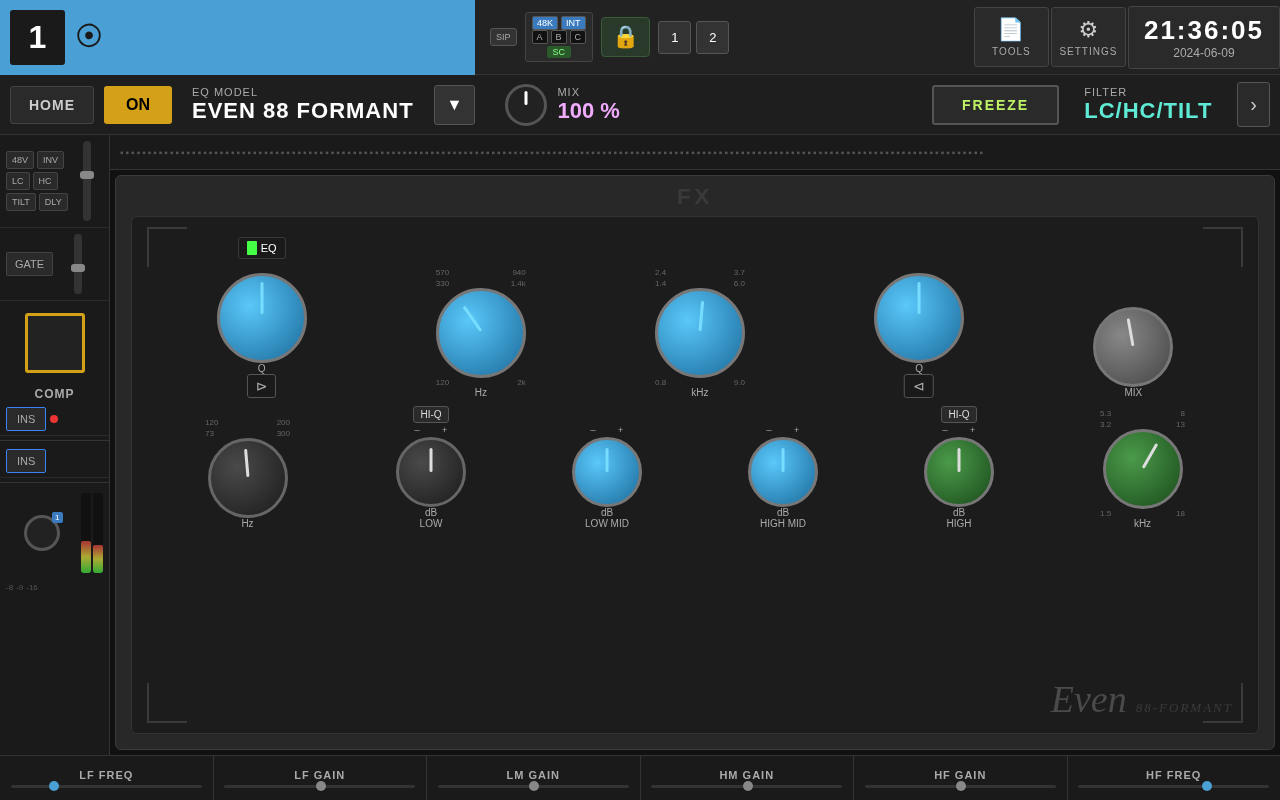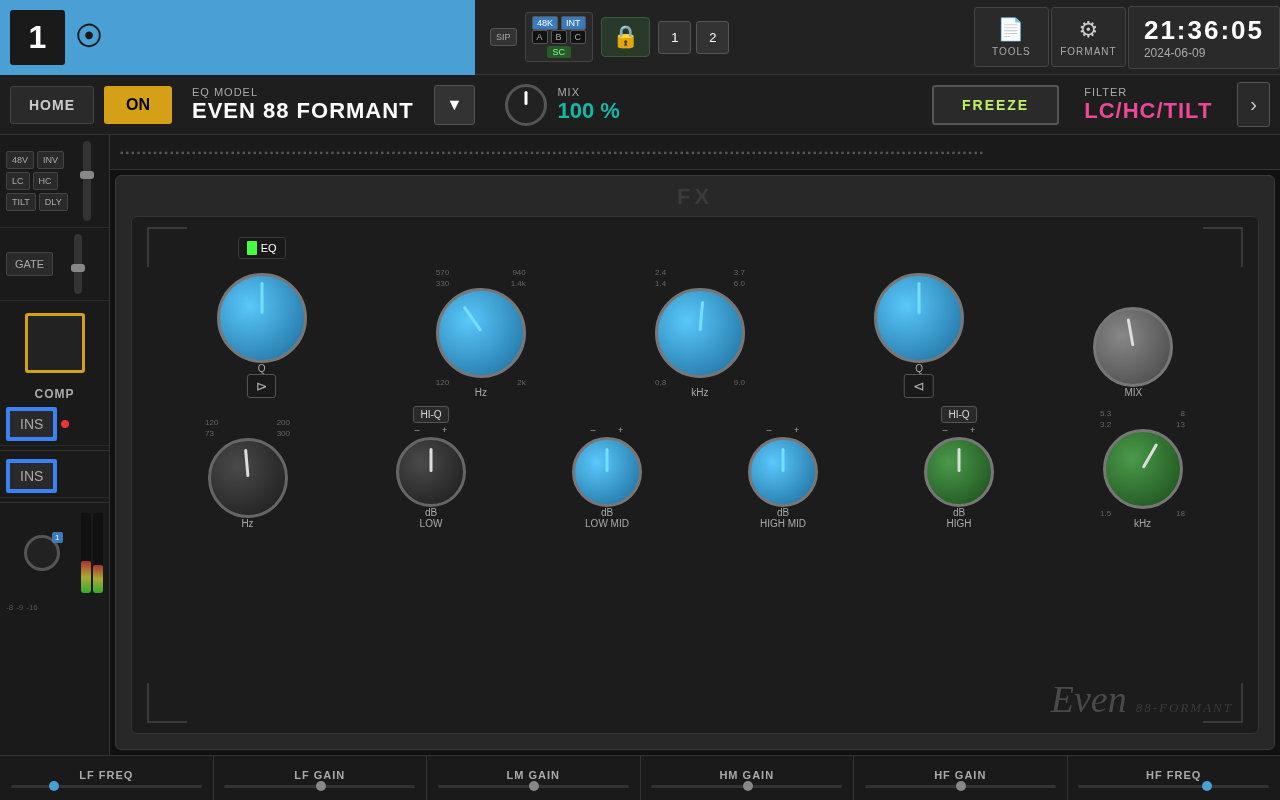--- a/index.html
+++ b/index.html
@@ -17,59 +17,59 @@
     .sr-box { background: #111; border: 1px solid #555; color: #aaa; font-size: 9px; padding: 1px 4px; border-radius: 2px; }
     .sr-box.active { background: #3a7abf; color: #fff; }
     .sc-box { background: #2a5a2a; color: #8f8; font-size: 9px; padding: 1px 6px; border-radius: 2px; margin-top: 2px; }
     .lock-icon { font-size: 22px; color: #4f4; background: #2a3a2a; border: 1px solid #3a5a3a; border-radius: 4px; padding: 6px 10px; }
     .ch-buttons { display: flex; gap: 5px; }
     .ch-btn { background: #333; border: 1px solid #555; color: #fff; font-size: 13px; width: 33px; height: 33px; display: flex; align-items: center; justify-content: center; border-radius: 3px; cursor: pointer; }
     .top-right { display: flex; align-items: center; margin-left: auto; gap: 2px; }
     .top-btn { display: flex; flex-direction: column; align-items: center; justify-content: center; background: #2a2a2a; border: 1px solid #444; border-radius: 3px; padding: 8px 18px; cursor: pointer; gap: 3px; height: 60px; width: 75px; }
     .top-btn-icon { font-size: 22px; color: #ccc; }
     .top-btn-label { font-size: 10px; color: #aaa; letter-spacing: 1px; }
-    .datetime-block { background: #2a2a2a; border: 1px solid #444; border-radius: 3px; padding: 8px 15px; text-align: left; }
+    .datetime-block { background: #2a2a2a; border: 1px solid #444; border-radius: 3px; padding: 8px 15px; text-align: center; }
     .time-text { font-size: 26px; font-weight: bold; color: #fff; letter-spacing: 2px; }
     .date-text { font-size: 12px; color: #aaa; }
 
     
     .second-bar { display: flex; align-items: center; height: 60px; background: #1e1e1e; border-bottom: 1px solid #333; padding: 0 10px; gap: 10px; }
     .home-btn { background: #2a2a2a; border: 1px solid #444; color: #ccc; font-size: 14px; font-weight: bold; padding: 10px 18px; border-radius: 3px; cursor: pointer; letter-spacing: 1px; }
     .on-btn { background: #d4a017; border: none; color: #000; font-size: 16px; font-weight: bold; padding: 10px 22px; border-radius: 3px; cursor: pointer; }
     .eq-model-block { display: flex; flex-direction: column; padding: 0 10px; }
     .eq-model-label { font-size: 11px; color: #aaa; letter-spacing: 1px; }
     .eq-model-name { font-size: 22px; font-weight: bold; color: #fff; letter-spacing: 1px; }
     .dropdown-arrow { background: #333; border: 1px solid #555; color: #fff; font-size: 16px; padding: 10px 12px; border-radius: 3px; cursor: pointer; }
     .mix-block { display: flex; align-items: center; gap: 10px; padding: 0 20px; }
     .mix-knob { width: 42px; height: 42px; border-radius: 50%; border: 3px solid #555; background: #222; display: flex; align-items: center; justify-content: center; position: relative; }
     .mix-knob::after { content: ''; position: absolute; width: 3px; height: 14px; background: #fff; top: 4px; left: 50%; transform: translateX(-50%); border-radius: 2px; }
     .mix-text-block { display: flex; flex-direction: column; }
     .mix-label { font-size: 11px; color: #aaa; letter-spacing: 1px; }
-    .mix-value { font-size: 22px; font-weight: bold; color: #14b8a6; }
+    .mix-value { font-size: 22px; font-weight: bold; color: #f0abfc; }
     .freeze-btn { background: #2a2a2a; border: 2px solid #555; color: #bef264; font-size: 14px; font-weight: bold; padding: 10px 28px; border-radius: 3px; cursor: pointer; letter-spacing: 2px; margin-left: auto; }
     .filter-block { display: flex; flex-direction: column; padding: 0 15px; }
     .filter-label { font-size: 11px; color: #aaa; letter-spacing: 1px; }
-    .filter-value { font-size: 22px; font-weight: bold; color: #ec4899; letter-spacing: 1px; }
+    .filter-value { font-size: 22px; font-weight: bold; color: #5eead4; letter-spacing: 1px; }
     .next-btn { background: #2a2a2a; border: 1px solid #555; color: #ccc; font-size: 20px; padding: 10px 12px; border-radius: 3px; cursor: pointer; }
 
     
     .main-content { display: flex; height: calc(800px - 75px - 60px - 45px); }
 
     
     .left-sidebar { width: 110px; background: #1a1a1a; border-right: 1px solid #333; display: flex; flex-direction: column; }
     .sidebar-row { display: flex; align-items: center; padding: 4px 6px; gap: 4px; border-bottom: 1px solid #2a2a2a; }
     .sidebar-mini-btn { background: #2a2a2a; border: 1px solid #444; color: #aaa; font-size: 9px; padding: 3px 5px; border-radius: 2px; cursor: pointer; }
     .sidebar-slider { width: 8px; background: #333; border-radius: 4px; height: 80px; margin: 2px auto; position: relative; }
     .sidebar-slider-thumb { width: 14px; height: 8px; background: #888; border-radius: 3px; position: absolute; left: -3px; top: 30px; }
     .gate-section { display: flex; align-items: center; padding: 4px 6px; border-bottom: 1px solid #2a2a2a; }
     .gate-btn { background: #2a2a2a; border: 1px solid #444; color: #aaa; font-size: 11px; padding: 5px 8px; border-radius: 2px; cursor: pointer; }
     .fx-box { width: 60px; height: 60px; border: 3px solid #d4a017; border-radius: 3px; margin: 8px auto; background: #222; }
     .comp-label { text-align: center; color: #aaa; font-size: 12px; font-weight: bold; padding: 2px; letter-spacing: 1px; }
     .ins-section { display: flex; align-items: center; padding: 4px 6px; border-bottom: 1px solid #2a2a2a; gap: 4px; }
-    .ins-btn { background: #2a2a2a; border: 4px solid #3b82f6; color: #aaa; font-size: 14px; padding: 5px 10px; border-radius: 2px; cursor: pointer; }
+    .ins-btn { background: #2a2a2a; border: 1px solid #3b82f6; color: #aaa; font-size: 11px; padding: 5px 10px; border-radius: 2px; cursor: pointer; }
     .ins-dot { width: 8px; height: 8px; background: #e33; border-radius: 50%; }
     .sidebar-divider { height: 1px; background: #333; margin: 4px 0; }
     .volume-knob { width: 36px; height: 36px; border-radius: 50%; border: 3px solid #555; background: #222; margin: 4px auto; display: flex; align-items: center; justify-content: center; position: relative; }
     .volume-badge { background: #3a7abf; color: #fff; font-size: 8px; padding: 1px 3px; border-radius: 2px; position: absolute; top: -6px; right: -6px; }
     .meter-bar { width: 10px; background: #111; border-radius: 2px; height: 80px; margin: 2px auto; position: relative; overflow: hidden; }
     .meter-fill { position: absolute; bottom: 0; width: 100%; background: linear-gradient(to top, #3a3, #aa3, #a33); border-radius: 2px; }
 
     
     .eq-plugin-area { flex: 1; background: #111; overflow: hidden; position: relative; }
     .waveform-bar { height: 35px; background: #1a1a1a; border-bottom: 1px solid #333; display: flex; align-items: center; padding: 0 10px; }
@@ -135,21 +135,21 @@
     </div>
   </div>
 
   <div class="top-right">
     <div class="top-btn">
       <span class="top-btn-icon">📄</span>
       <span class="top-btn-label">TOOLS</span>
     </div>
     <div class="top-btn">
       <span class="top-btn-icon">⚙</span>
-      <span class="top-btn-label">FORMANT</span>
+      <span class="top-btn-label">SETTINGS</span>
     </div>
     <div class="datetime-block">
       <div class="time-text">21:36:05</div>
       <div class="date-text">2024-06-09</div>
     </div>
   </div>
 </div>
 
 <div class="second-bar">
   <button class="home-btn">HOME</button>

